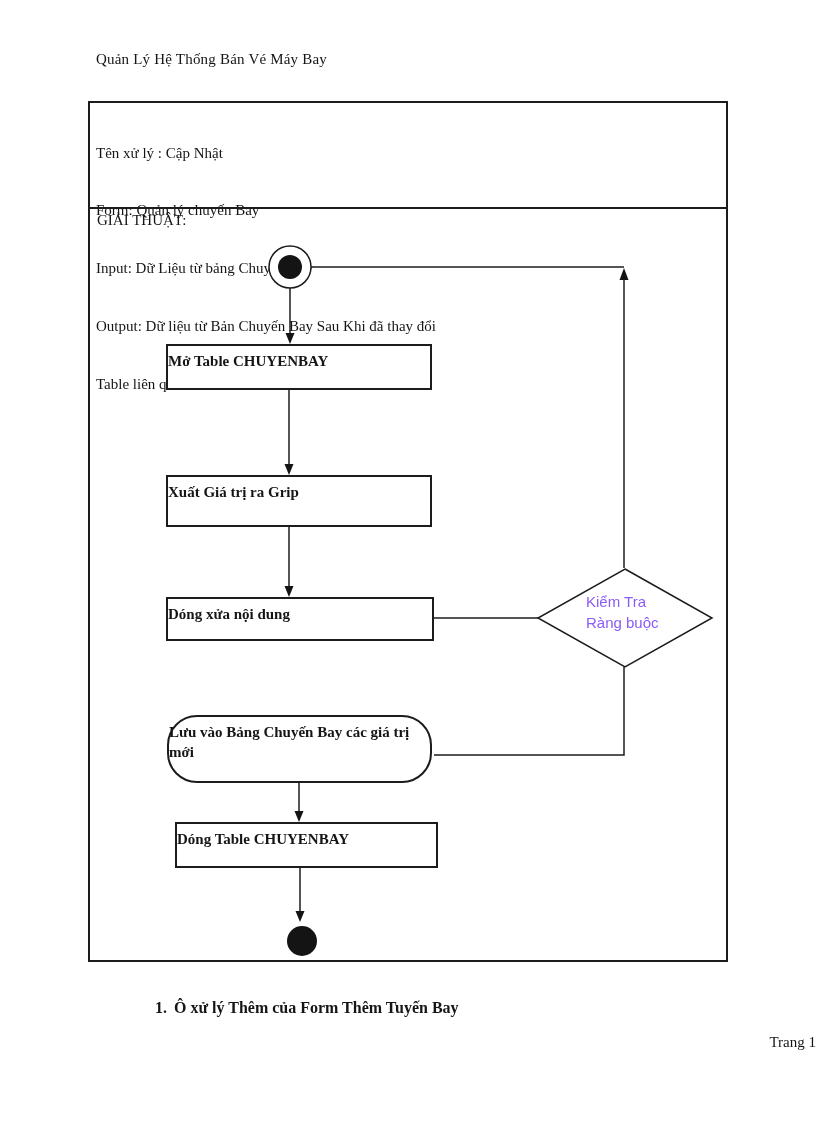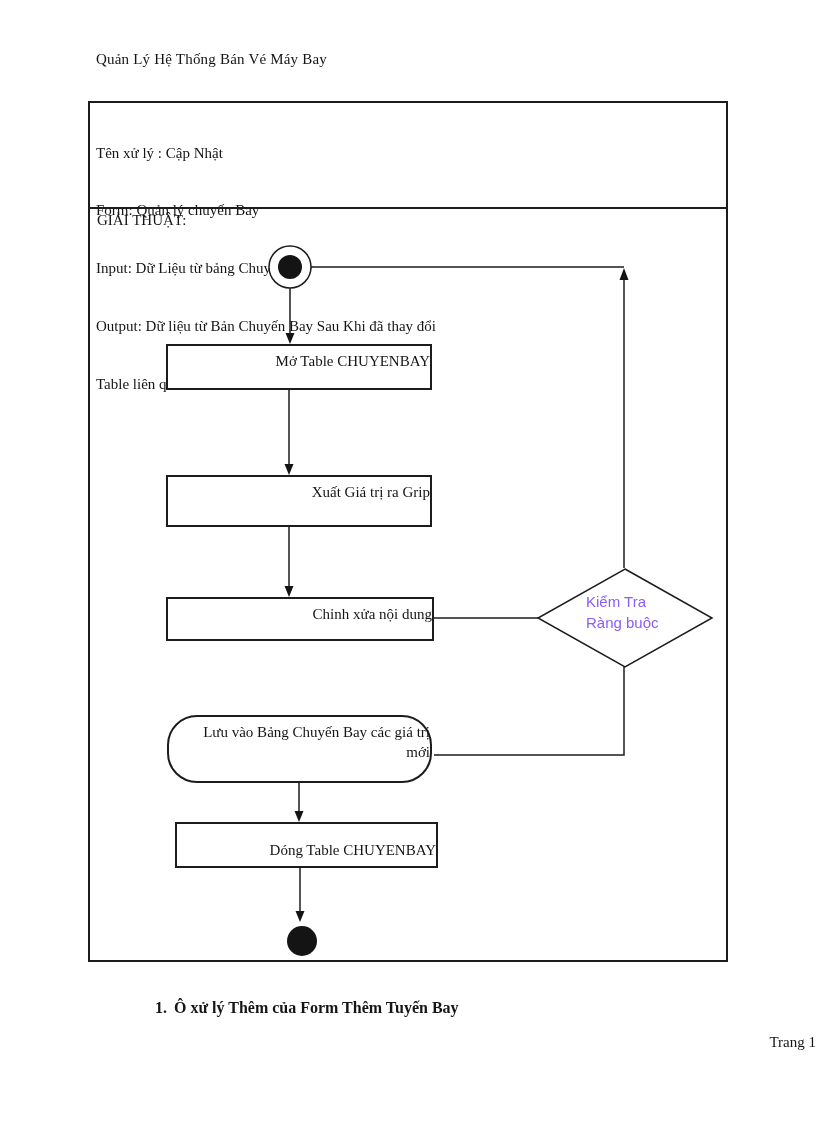--- a/index.html
+++ b/index.html
@@ -40,23 +40,24 @@
     font-size: 15px;
   }
 
   .diagram-svg { position: absolute; left: 0; top: 0; }
 
   .fc-box {
     position: absolute;
     background: #ffffff;
     border: 2px solid #1c1c1c;
     box-sizing: border-box;
-    text-align: right;
+    text-align: left;
     font-size: 15px;
     line-height: 20px;
+    font-weight: bold;
   }
   .fc-text { display: block; padding-top: 5px; }
 
   .fc-box-1 { left: 166px; top: 344px; width: 266px; height: 46px; }
   .fc-box-2 { left: 166px; top: 475px; width: 266px; height: 52px; }
   .fc-box-3 { left: 166px; top: 597px; width: 268px; height: 44px; }
   .fc-box-4 { left: 167px; top: 715px; width: 265px; height: 68px; border-radius: 30px; }
   .fc-box-5 { left: 175px; top: 822px; width: 263px; height: 46px; }
 
   .diamond-label {
@@ -122,30 +123,30 @@
 
 <div class="fc-box fc-box-1">
   <span class="fc-text">Mở Table CHUYENBAY</span>
 </div>
 
 <div class="fc-box fc-box-2">
   <span class="fc-text">Xuất Giá trị ra Grip</span>
 </div>
 
 <div class="fc-box fc-box-3">
-  <span class="fc-text">Chỉnh xửa nội dung</span>
+  <span class="fc-text">Dóng xửa nội dung</span>
 </div>
 
 <div class="fc-box fc-box-4">
   <span class="fc-text">Lưu vào Bảng Chuyến Bay các giá trị</span>
   <span class="fc-text" style="padding-top:0">mới</span>
 </div>
 
 <div class="fc-box fc-box-5">
-  <span class="fc-text" style="padding-top:16px">Dóng Table CHUYENBAY</span>
+  <span class="fc-text" style="padding-top:5px">Dóng Table CHUYENBAY</span>
 </div>
 
 <div class="diamond-label">
   <div>Kiểm Tra</div>
   <div>Ràng buộc</div>
 </div>
 
 <div class="section-heading">
   <span class="num">1.</span><span>Ô xử lý Thêm của Form Thêm Tuyến Bay</span>
 </div>

